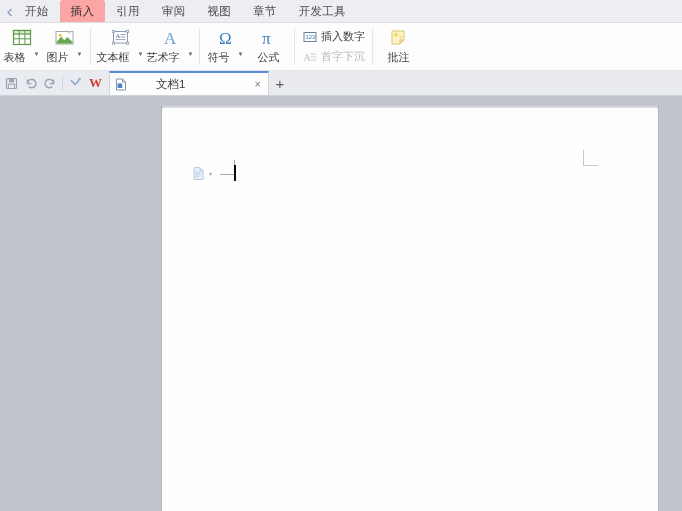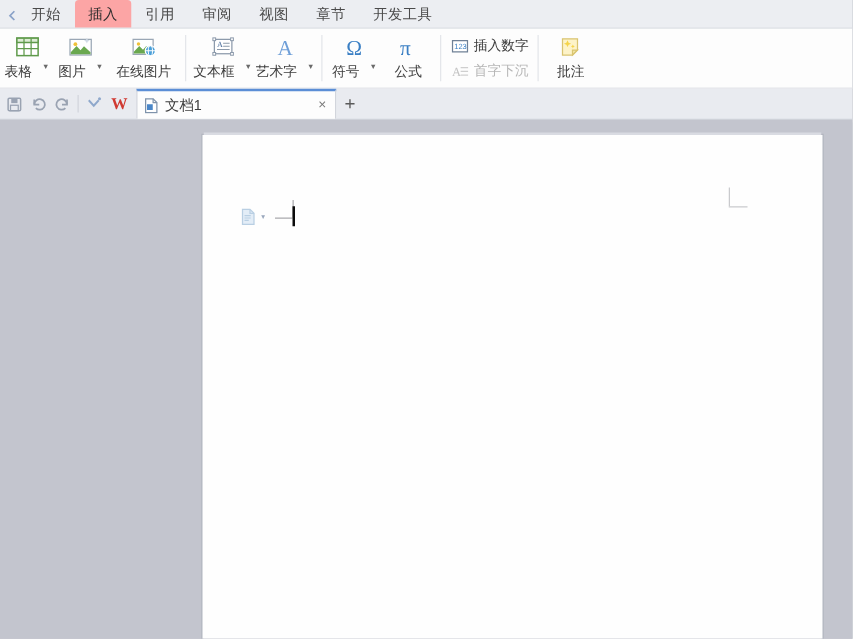--- a/index.html
+++ b/index.html
@@ -114,21 +114,21 @@
     border-top: 2px solid #5b8ed6;
     border-left: 1px solid #d2d5dc;
     border-right: 1px solid #d2d5dc;
     display: flex; align-items: center;
     padding: 0 4px 0 5px;
     margin-left: 3px;
     gap: 5px;
     font-size: 11.5px; color: #3c3c3c;
     position: relative;
   }
-  .doctab .tname { flex: 1; white-space: nowrap; }
+  .doctab .tname { flex: 1; white-space: nowrap; margin-left: 24px; }
   .doctab .tclose { color: #7a7a7a; font-size: 11px; padding: 0 3px; }
   .newtab {
     width: 22px; height: 22px;
     display: flex; align-items: center; justify-content: center;
     color: #5a5a5a; font-size: 15px; font-weight: 300;
   }
 
   
   .docarea {
     position: absolute;
@@ -235,35 +235,20 @@
             <circle cx="6.3" cy="7.3" r="1.5" fill="#f0c23a"></circle>
             <path d="M15.5 2.2l.7 1.6 1.6.7-1.6.7-.7 1.6-.7-1.6-1.6-.7 1.6-.7z" fill="#cfd9e4"></path>
           </svg>
         </span>
         <span class="lb">
           <span>图片</span>
             <span class="caret">▼</span>
         </span>
       </div>
 
-      <div class="bigbtn w3">
-        <span class="ic">
-          <svg class="ico" width="21" height="19" viewBox="0 0 21 19">
-            <rect x="1.5" y="3.5" width="16" height="12" fill="#fff" stroke="#9aa7b5" stroke-width="1"></rect>
-            <path d="M2.1 13.3l4.3-4.6 3 3.1 2.6-3 4.9 4.5v1.5H2.1z" fill="#6aa84f"></path>
-            <circle cx="5.8" cy="7.1" r="1.4" fill="#f0c23a"></circle>
-            <circle cx="15.3" cy="12.6" r="4.1" fill="#4a9fd8" stroke="#fff" stroke-width="1"></circle>
-            <ellipse cx="15.3" cy="12.6" rx="1.7" ry="4.1" fill="none" stroke="#fff" stroke-width=".8"></ellipse>
-            <path d="M11.3 12.6h8" stroke="#fff" stroke-width=".8"></path>
-          </svg>
-        </span>
-        <span class="lb">
-          <span>在线图片</span>
-        </span>
-      </div>
 
 
 
     </div>
 
     <div class="rsep"></div>
 
     <div class="rgroup">
       <div class="bigbtn w2">
         <span class="ic">

